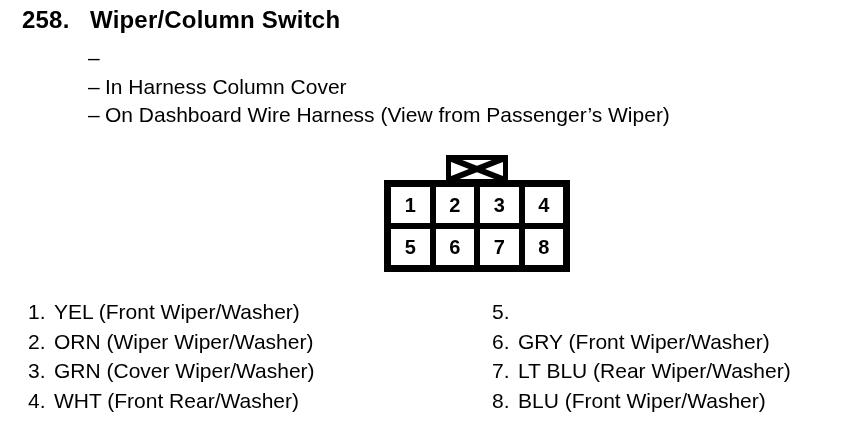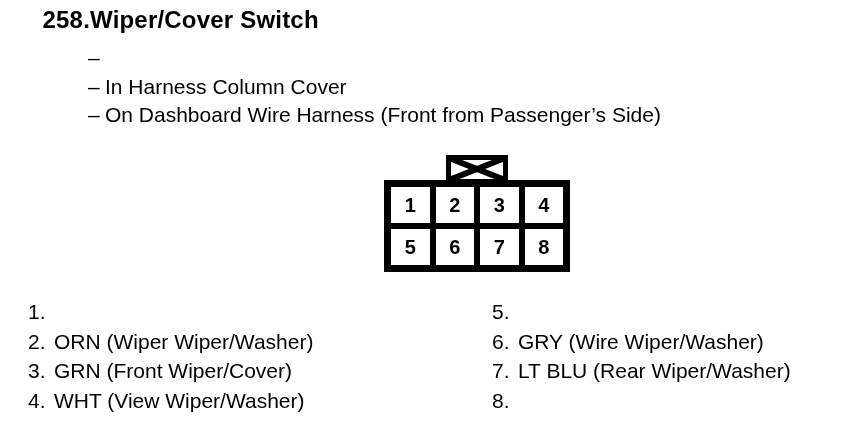--- a/index.html
+++ b/index.html
@@ -23,21 +23,21 @@
   .heading {
     position: absolute;
     left: 22px;
     top: 6px;
     display: flex;
     font-size: 24px;
     font-weight: bold;
     letter-spacing: 0.2px;
     white-space: nowrap;
   }
-  .heading .h-num { width: 68px; text-align: right; }
+  .heading .h-num { width: 68px; }
   
   .notes {
     position: absolute;
     left: 88px;
     top: 44px;
     font-size: 21px;
     line-height: 28.5px;
     white-space: nowrap;
   }
   .note { display: flex; }
@@ -90,34 +90,34 @@
   .legend-row { display: flex; }
   .legend-row .l-num { width: 26px; }
 </style>
 </head>
 <body>
 
 <div class="page">
 
   <div class="heading">
     <span class="h-num">258.</span>
-    <span class="h-title">Wiper/Cover Switch</span>
+    <span class="h-title">Wiper/Column Switch</span>
   </div>
 
   <div class="notes">
     <div class="note">
       <span class="dash">–</span>
     </div>
     <div class="note">
       <span class="dash">–</span>
       <span>In Harness Column Cover</span>
     </div>
     <div class="note">
       <span class="dash">–</span>
-      <span>On Dashboard Wire Harness (Front from Passenger’s Side)</span>
+      <span>On Dashboard Wire Harness (View from Passenger’s Wiper)</span>
     </div>
   </div>
 
   <div class="connector">
     <svg class="key-tab" width="62" height="28" viewBox="0 0 62 28">
       <rect x="2.5" y="2.5" width="57" height="24" fill="#ffffff" stroke="#000000" stroke-width="5"></rect>
       <line x1="3" y1="3" x2="59" y2="25" stroke="#000000" stroke-width="6"></line>
       <line x1="59" y1="3" x2="3" y2="25" stroke="#000000" stroke-width="6"></line>
     </svg>
     <div class="pin-grid">
@@ -128,45 +128,47 @@
       <div class="pin-cell">5</div>
       <div class="pin-cell">6</div>
       <div class="pin-cell">7</div>
       <div class="pin-cell">8</div>
     </div>
   </div>
 
   <div class="legend-col left">
     <div class="legend-row">
       <span class="l-num">1.</span>
+      <span class="l-text">YEL (Front Wiper/Washer)</span>
     </div>
     <div class="legend-row">
       <span class="l-num">2.</span>
       <span class="l-text">ORN (Wiper Wiper/Washer)</span>
     </div>
     <div class="legend-row">
       <span class="l-num">3.</span>
-      <span class="l-text">GRN (Front Wiper/Cover)</span>
+      <span class="l-text">GRN (Cover Wiper/Washer)</span>
     </div>
     <div class="legend-row">
       <span class="l-num">4.</span>
-      <span class="l-text">WHT (View Wiper/Washer)</span>
+      <span class="l-text">WHT (Front Rear/Washer)</span>
     </div>
   </div>
 
   <div class="legend-col right">
     <div class="legend-row">
       <span class="l-num">5.</span>
     </div>
     <div class="legend-row">
       <span class="l-num">6.</span>
-      <span class="l-text">GRY (Wire Wiper/Washer)</span>
+      <span class="l-text">GRY (Front Wiper/Washer)</span>
     </div>
     <div class="legend-row">
       <span class="l-num">7.</span>
       <span class="l-text">LT BLU (Rear Wiper/Washer)</span>
     </div>
     <div class="legend-row">
       <span class="l-num">8.</span>
+      <span class="l-text">BLU (Front Wiper/Washer)</span>
     </div>
   </div>
 
 </div>
 
 </body></html>

